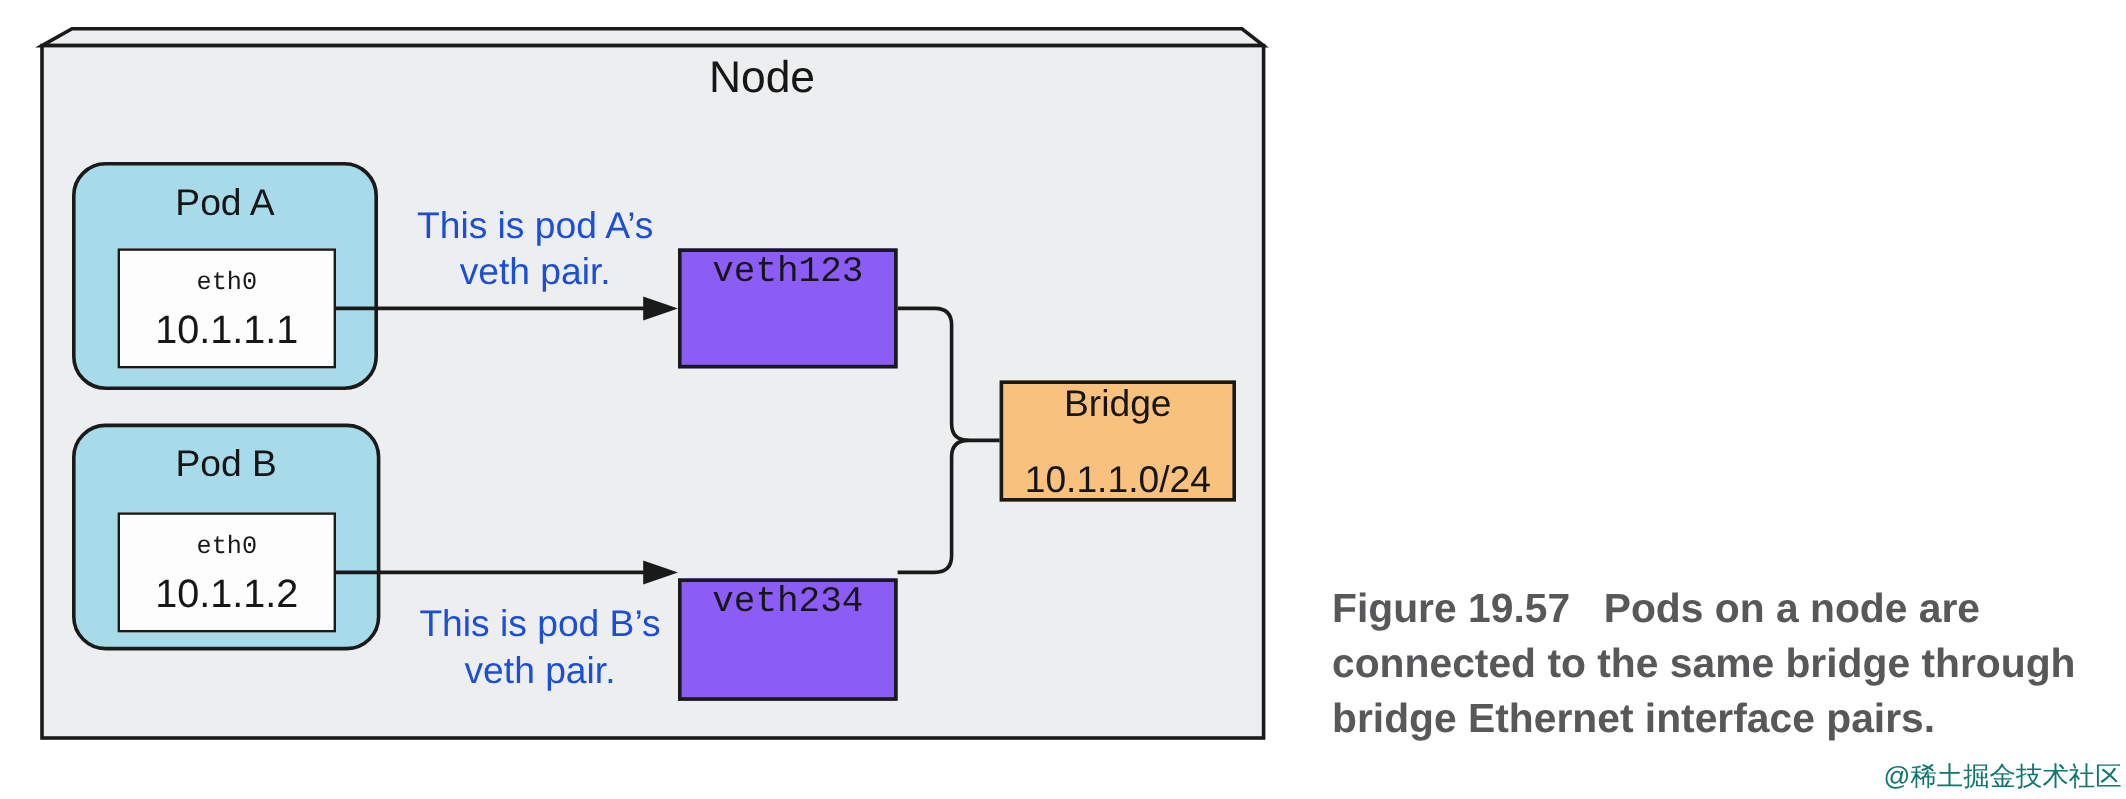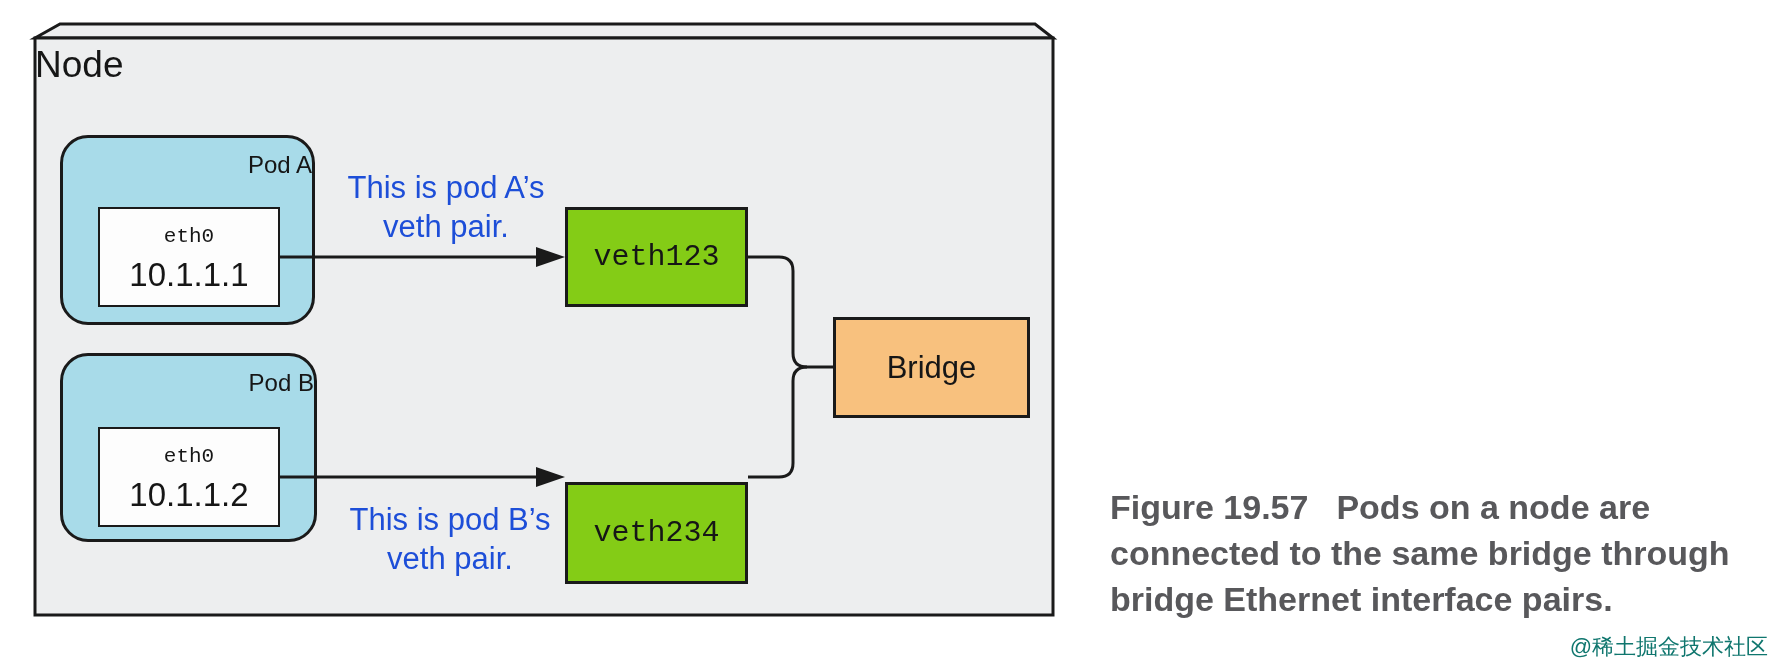--- a/index.html
+++ b/index.html
@@ -1,34 +1,34 @@
 <!DOCTYPE html>
 <html><head>
 <meta charset="utf-8">
 <style>
   html,body{margin:0;padding:0;background:#ffffff;}
   #stage{position:relative;width:1772px;height:666px;background:#ffffff;overflow:hidden;
          font-family:"Liberation Sans",sans-serif;color:#111;}
   svg.layer{position:absolute;left:0;top:0;pointer-events:none;}
   .abs{position:absolute;box-sizing:border-box;}
 
-  .node-label{left:35px;top:44px;width:1200px;
+  .node-label{left:35px;top:44px;width:1200px;text-align:center;
               font-size:37px;color:#161616;}
 
   .pod{background:#a8dbe9;border:3px solid #1a1a1a;border-radius:28px;}
-  .pod-label{position:absolute;left:0;top:13px;width:100%;text-align:right;
-             font-size:24px;color:#161616;}
+  .pod-label{position:absolute;left:0;top:13px;width:100%;text-align:center;
+             font-size:31px;color:#161616;}
 
   .ifbox{background:#fdfdfd;border:2px solid #1a1a1a;display:flex;flex-direction:column;
          align-items:center;justify-content:center;}
   .if-name{font-family:"Liberation Mono",monospace;font-size:21px;line-height:36px;color:#161616;}
   .if-ip{font-size:33px;line-height:40px;color:#161616;}
 
-  .vethbox{background:#84cc16;border:3px solid #1a1a1a;display:flex;
-           align-items:center;justify-content:center;
+  .vethbox{background:#8b5cf6;border:3px solid #1a1a1a;display:flex;
+           justify-content:center;
            font-family:"Liberation Mono",monospace;font-size:30px;color:#161616;}
 
   .bridge{background:#f8c17e;border:3px solid #1a1a1a;display:flex;flex-direction:column;
           align-items:center;justify-content:center;font-size:31px;line-height:37px;color:#161616;gap:26px;}
 
   .ann{width:232px;text-align:center;font-size:31px;line-height:39px;color:#1d4ed8;}
 
   .caption{left:1110px;top:484px;width:700px;font-size:34px;line-height:46px;
            font-weight:bold;color:#58585b;}
   .cap-gap{display:inline-block;width:28px;}
@@ -74,20 +74,21 @@
 
   <div class="abs vethbox" style="left:565px;top:207px;width:183px;height:100px;">
     <span>veth123</span>
   </div>
   <div class="abs vethbox" style="left:565px;top:446px;width:183px;height:102px;margin-top:36px;">
     <span>veth234</span>
   </div>
 
   <div class="abs bridge" style="left:833px;top:317px;width:197px;height:101px;">
     <div>Bridge</div>
+    <div>10.1.1.0/24</div>
   </div>
 
   <svg class="layer" width="1772" height="666">
     <line x1="280" y1="257" x2="538" y2="257" stroke="#1a1a1a" stroke-width="3"></line>
     <polygon points="565,257 536,247 536,267" fill="#1a1a1a"></polygon>
     <line x1="280" y1="477" x2="538" y2="477" stroke="#1a1a1a" stroke-width="3"></line>
     <polygon points="565,477 536,467 536,487" fill="#1a1a1a"></polygon>
     <path d="M 748 257 H 779 Q 793 257 793 271 V 353 Q 793 367 807 367 H 833" fill="none" stroke="#1a1a1a" stroke-width="3"></path>
     <path d="M 748 477 H 779 Q 793 477 793 463 V 381 Q 793 367 807 367" fill="none" stroke="#1a1a1a" stroke-width="3"></path>
   </svg>

